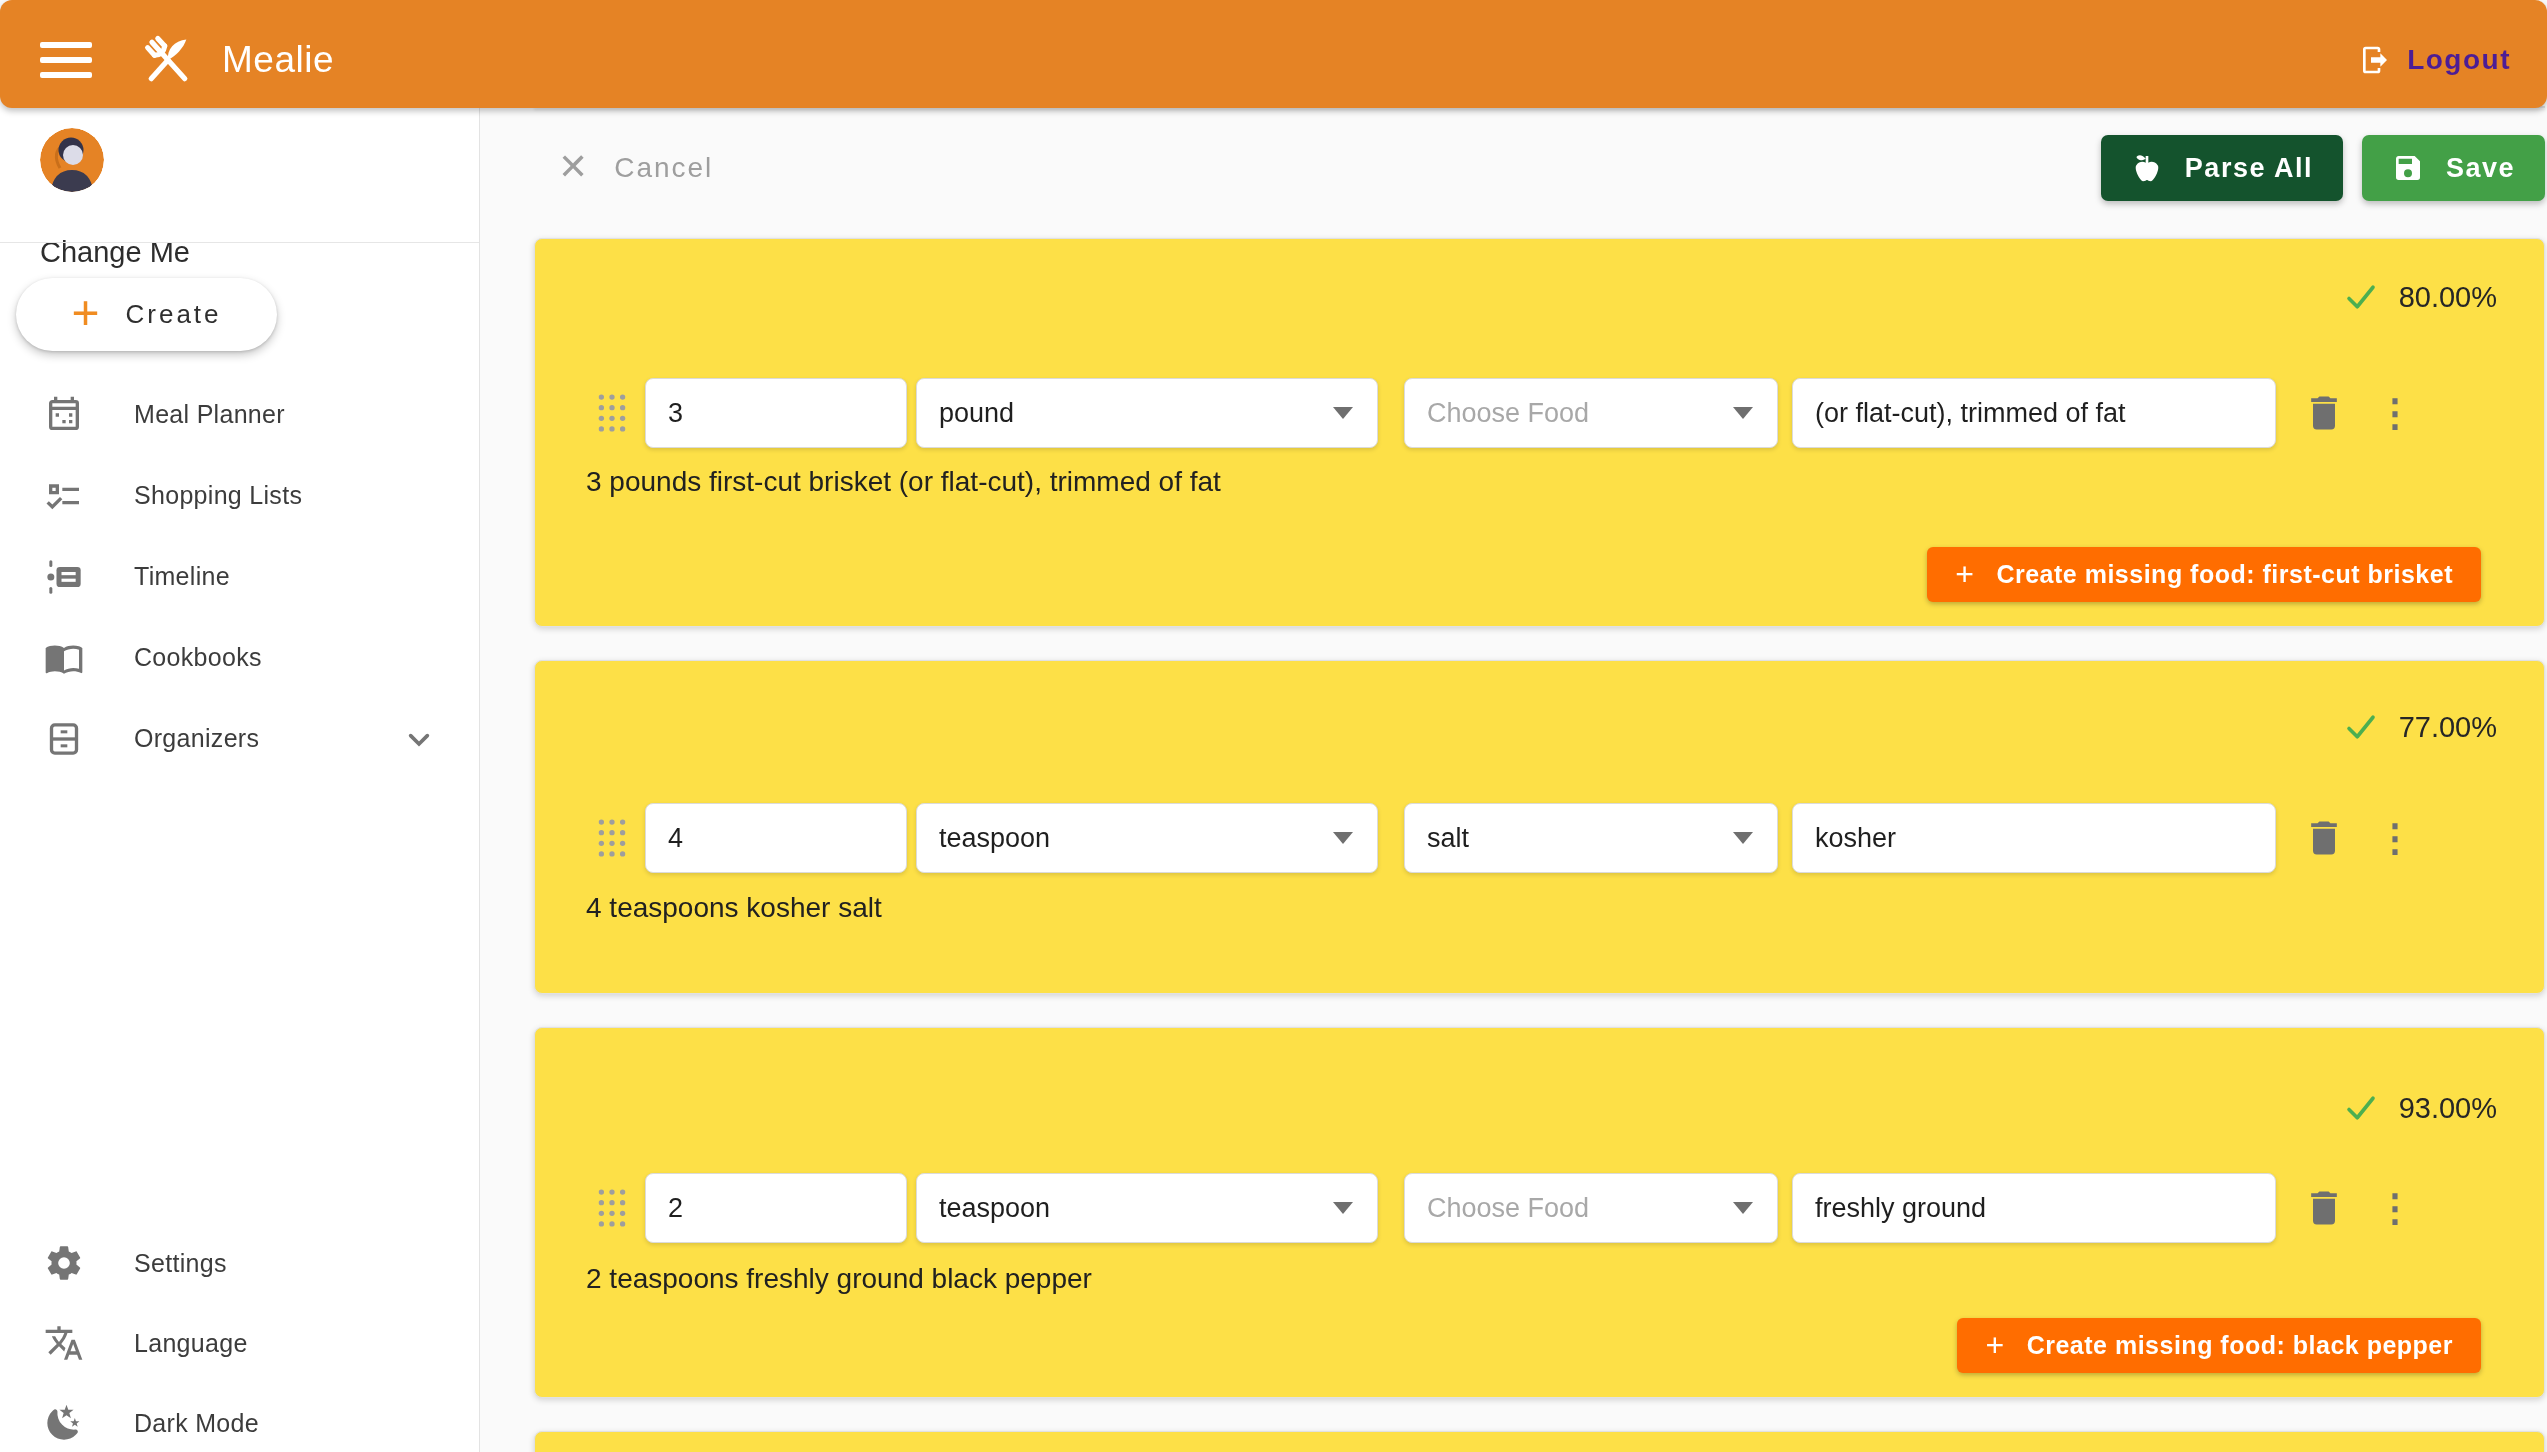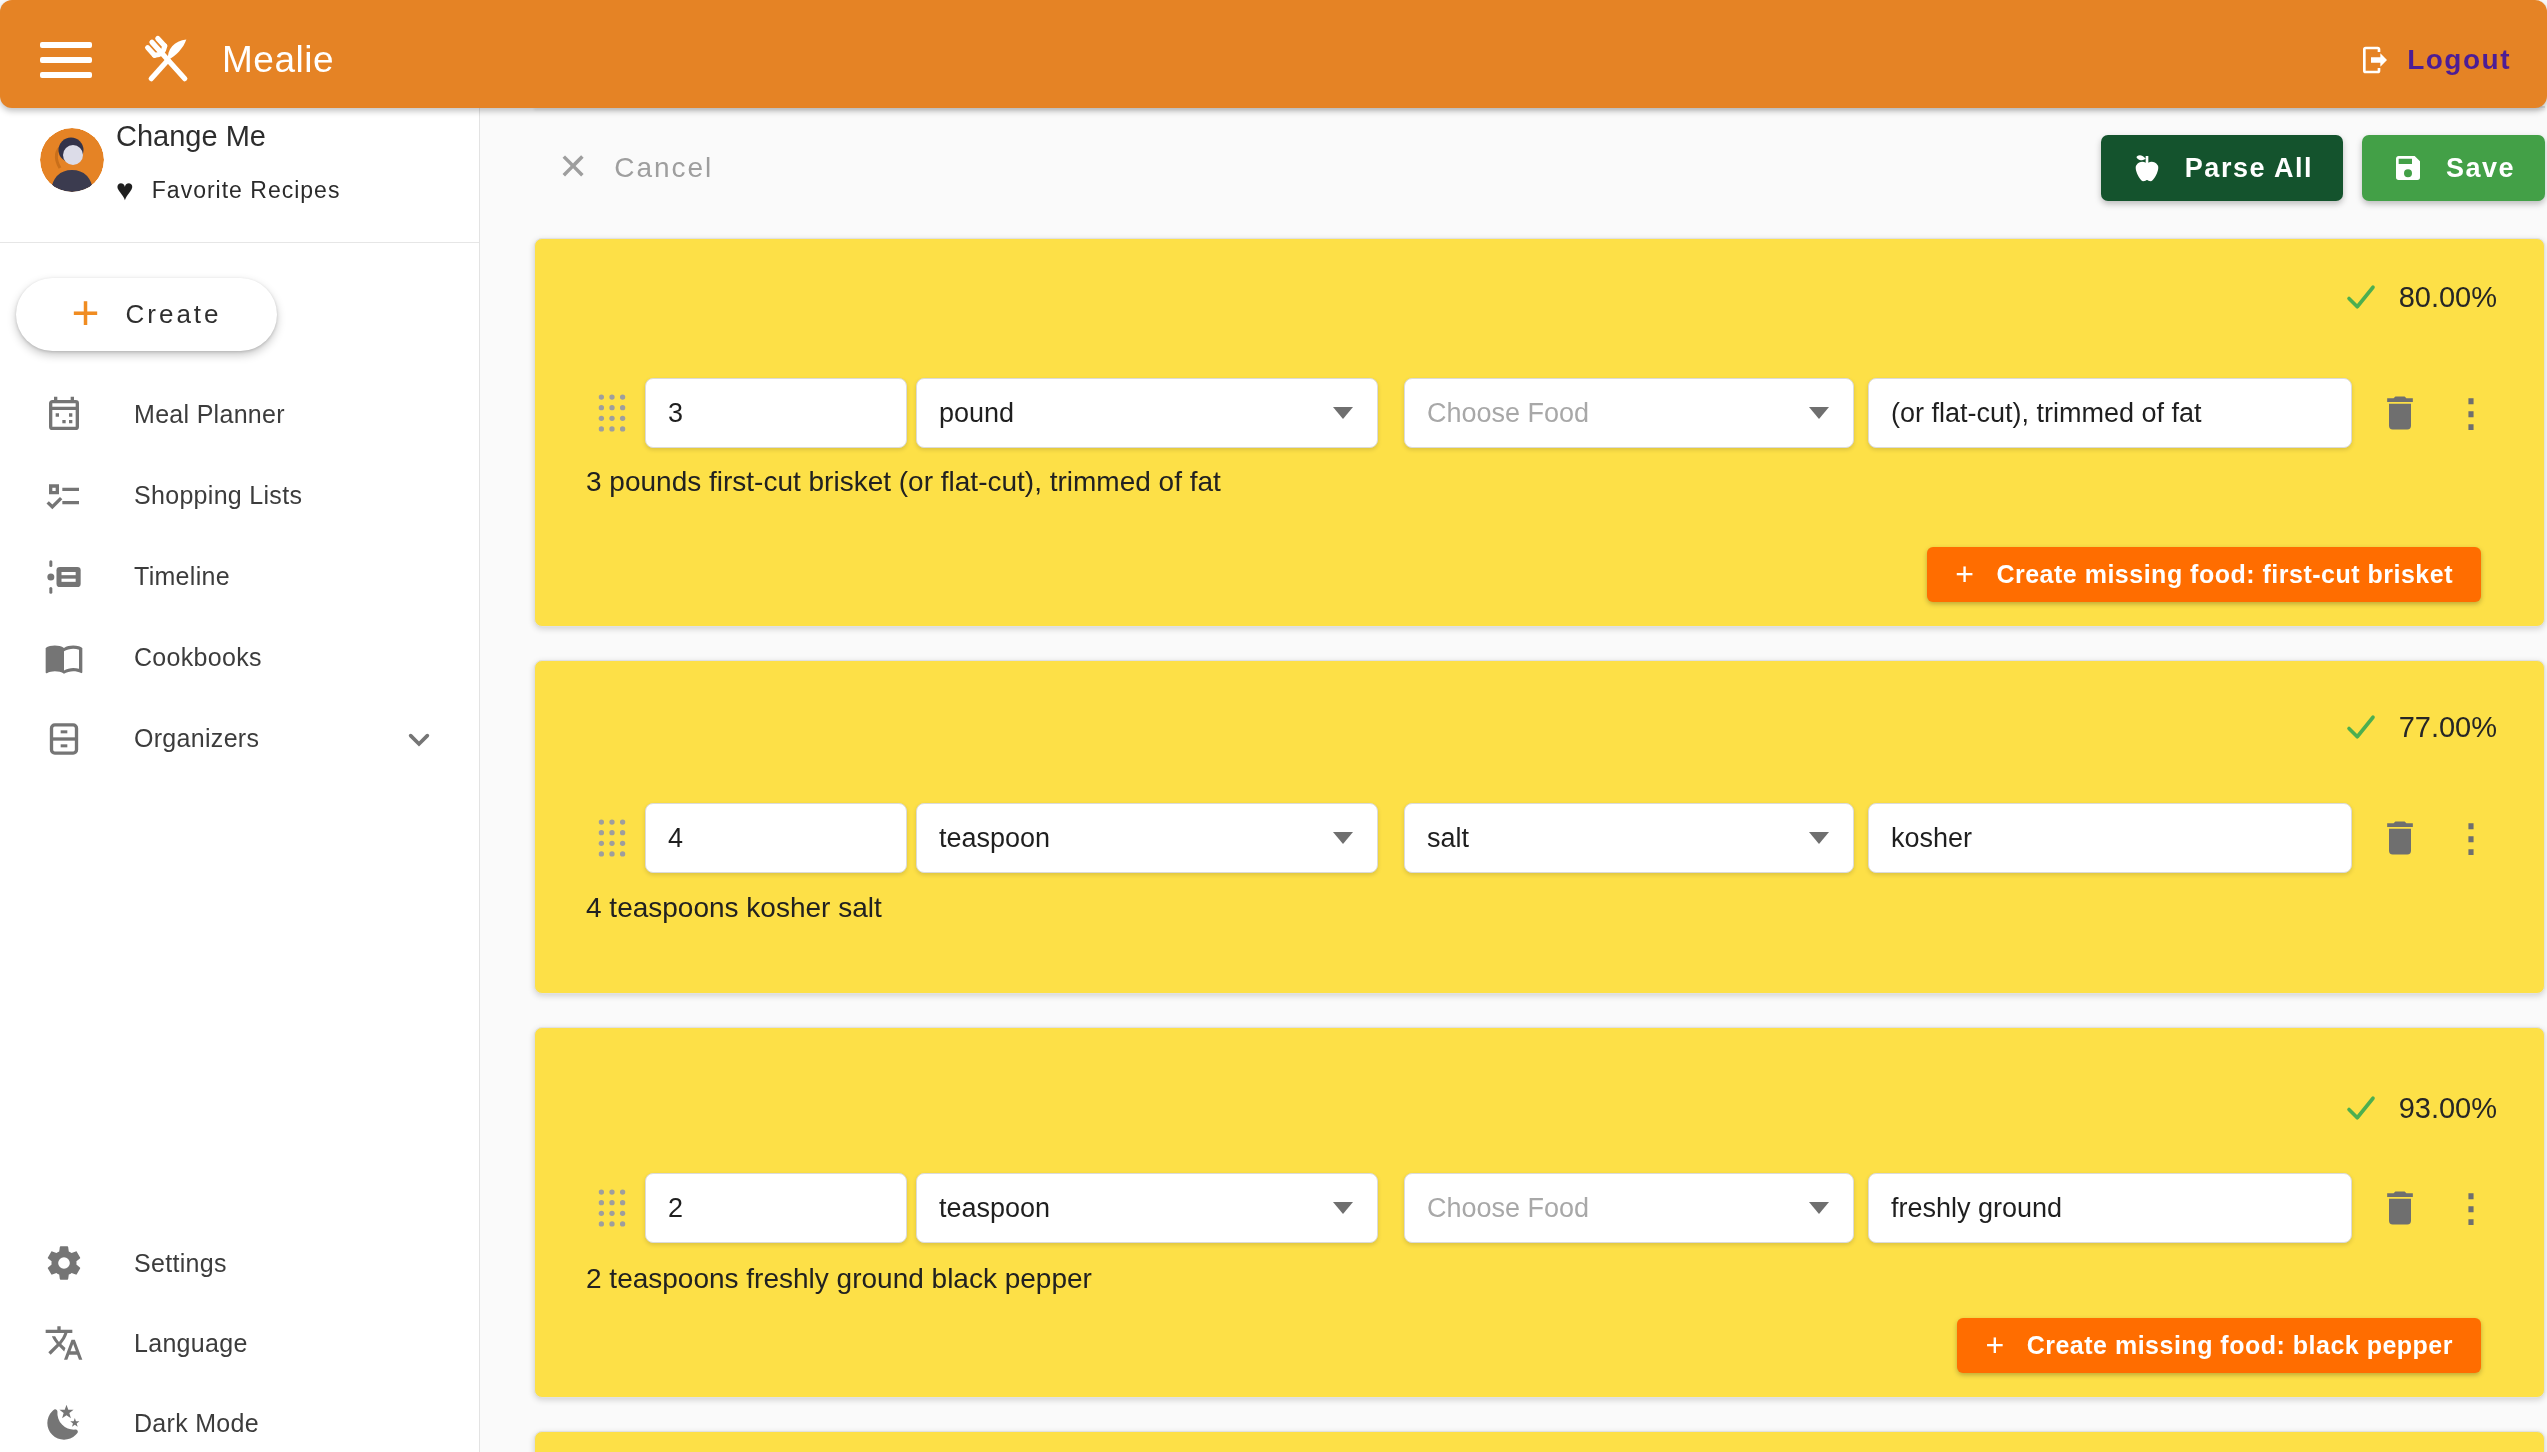--- a/index.html
+++ b/index.html
@@ -24,21 +24,21 @@
     display:flex;align-items:center;padding:0 10px 0 24px;box-sizing:border-box;
   }
   .searchbar .ph{color:rgba(255,255,255,0.72);font-size:28px;margin-left:18px;}
   .logout{display:flex;align-items:center;gap:16px;margin-left:40px;color:#4c1d95;
     font-size:28px;font-weight:700;letter-spacing:1.5px;cursor:pointer;}
   
   .sidebar{
     position:absolute;top:92px;left:0;width:480px;height:1361px;background:#fff;
     border-right:1px solid #E3E3E3;box-sizing:border-box;overflow:hidden;z-index:10;
   }
-  .user-block{position:absolute;top:28px;left:40px;display:flex;gap:12px;}
+  .user-block{position:absolute;top:28px;left:40px;display:flex;gap:44px;flex-direction:column;}
   .avatar{width:64px;height:64px;border-radius:50%;overflow:hidden;flex:0 0 auto;margin-top:8px;}
   .user-name{font-size:29px;color:#2d2d2d;}
   .fav-row{display:flex;align-items:center;gap:18px;margin-top:22px;}
   .fav-row .heart{font-size:30px;color:#1f1f1f;line-height:1;}
   .fav-label{font-size:23px;font-weight:500;letter-spacing:1px;color:#2b2b2b;}
   .side-divider{position:absolute;top:150px;left:0;width:100%;height:1px;background:#E6E6E6;}
   .create-btn{
     position:absolute;top:186px;left:16px;width:261px;height:73px;border-radius:37px;background:#fff;
     box-shadow:0 4px 10px rgba(0,0,0,0.22),0 1px 3px rgba(0,0,0,0.15);
     display:flex;align-items:center;justify-content:center;gap:26px;cursor:pointer;
@@ -80,21 +80,21 @@
   .field{position:relative;display:flex;align-items:center;height:70px;background:#fff;
     border:1px solid #DBDBDB;border-radius:8px;box-shadow:0 2px 4px rgba(0,0,0,0.13);box-sizing:border-box;flex:0 0 auto;}
   .field input{border:none;outline:none;background:transparent;width:100%;height:100%;
     padding:0 22px;font-size:27px;color:#1f1f1f;font-family:inherit;box-sizing:border-box;border-radius:8px;}
   .field input::placeholder{color:#A8A8A8;opacity:1;}
   .field.select input{padding-right:58px;}
   .select-arrow{position:absolute;right:24px;width:0;height:0;
     border-left:10px solid transparent;border-right:10px solid transparent;border-top:12px solid #6F6F6F;}
   .f-qty{width:262px;margin-right:9px;}
   .f-unit{width:462px;margin-right:26px;}
-  .f-food{width:450px;margin-right:14px;}
+  .f-food{width:374px;margin-right:14px;}
   .f-note{width:484px;margin-right:26px;}
   .trash{width:44px;height:44px;margin-right:30px;cursor:pointer;flex:0 0 auto;}
   .kebab{font-size:38px;color:#6F6F6F;line-height:0.6;cursor:pointer;letter-spacing:0;font-weight:700;}
   .parsed-text{position:absolute;left:51px;top:227px;font-size:28px;color:#212121;}
   .card2 .parsed-text{top:231px;} .card3 .parsed-text{top:235px;}
   .missing-btn{position:absolute;right:63px;bottom:24px;height:55px;border-radius:6px;background:#FF6D00;
     display:flex;align-items:center;gap:22px;padding:0 28px;color:#fff;font-weight:700;font-size:25px;
     letter-spacing:0.5px;box-shadow:0 2px 5px rgba(0,0,0,0.25);cursor:pointer;}
   .missing-btn .plus{font-size:32px;font-weight:400;line-height:1;margin-top:-2px;}
 </style>

